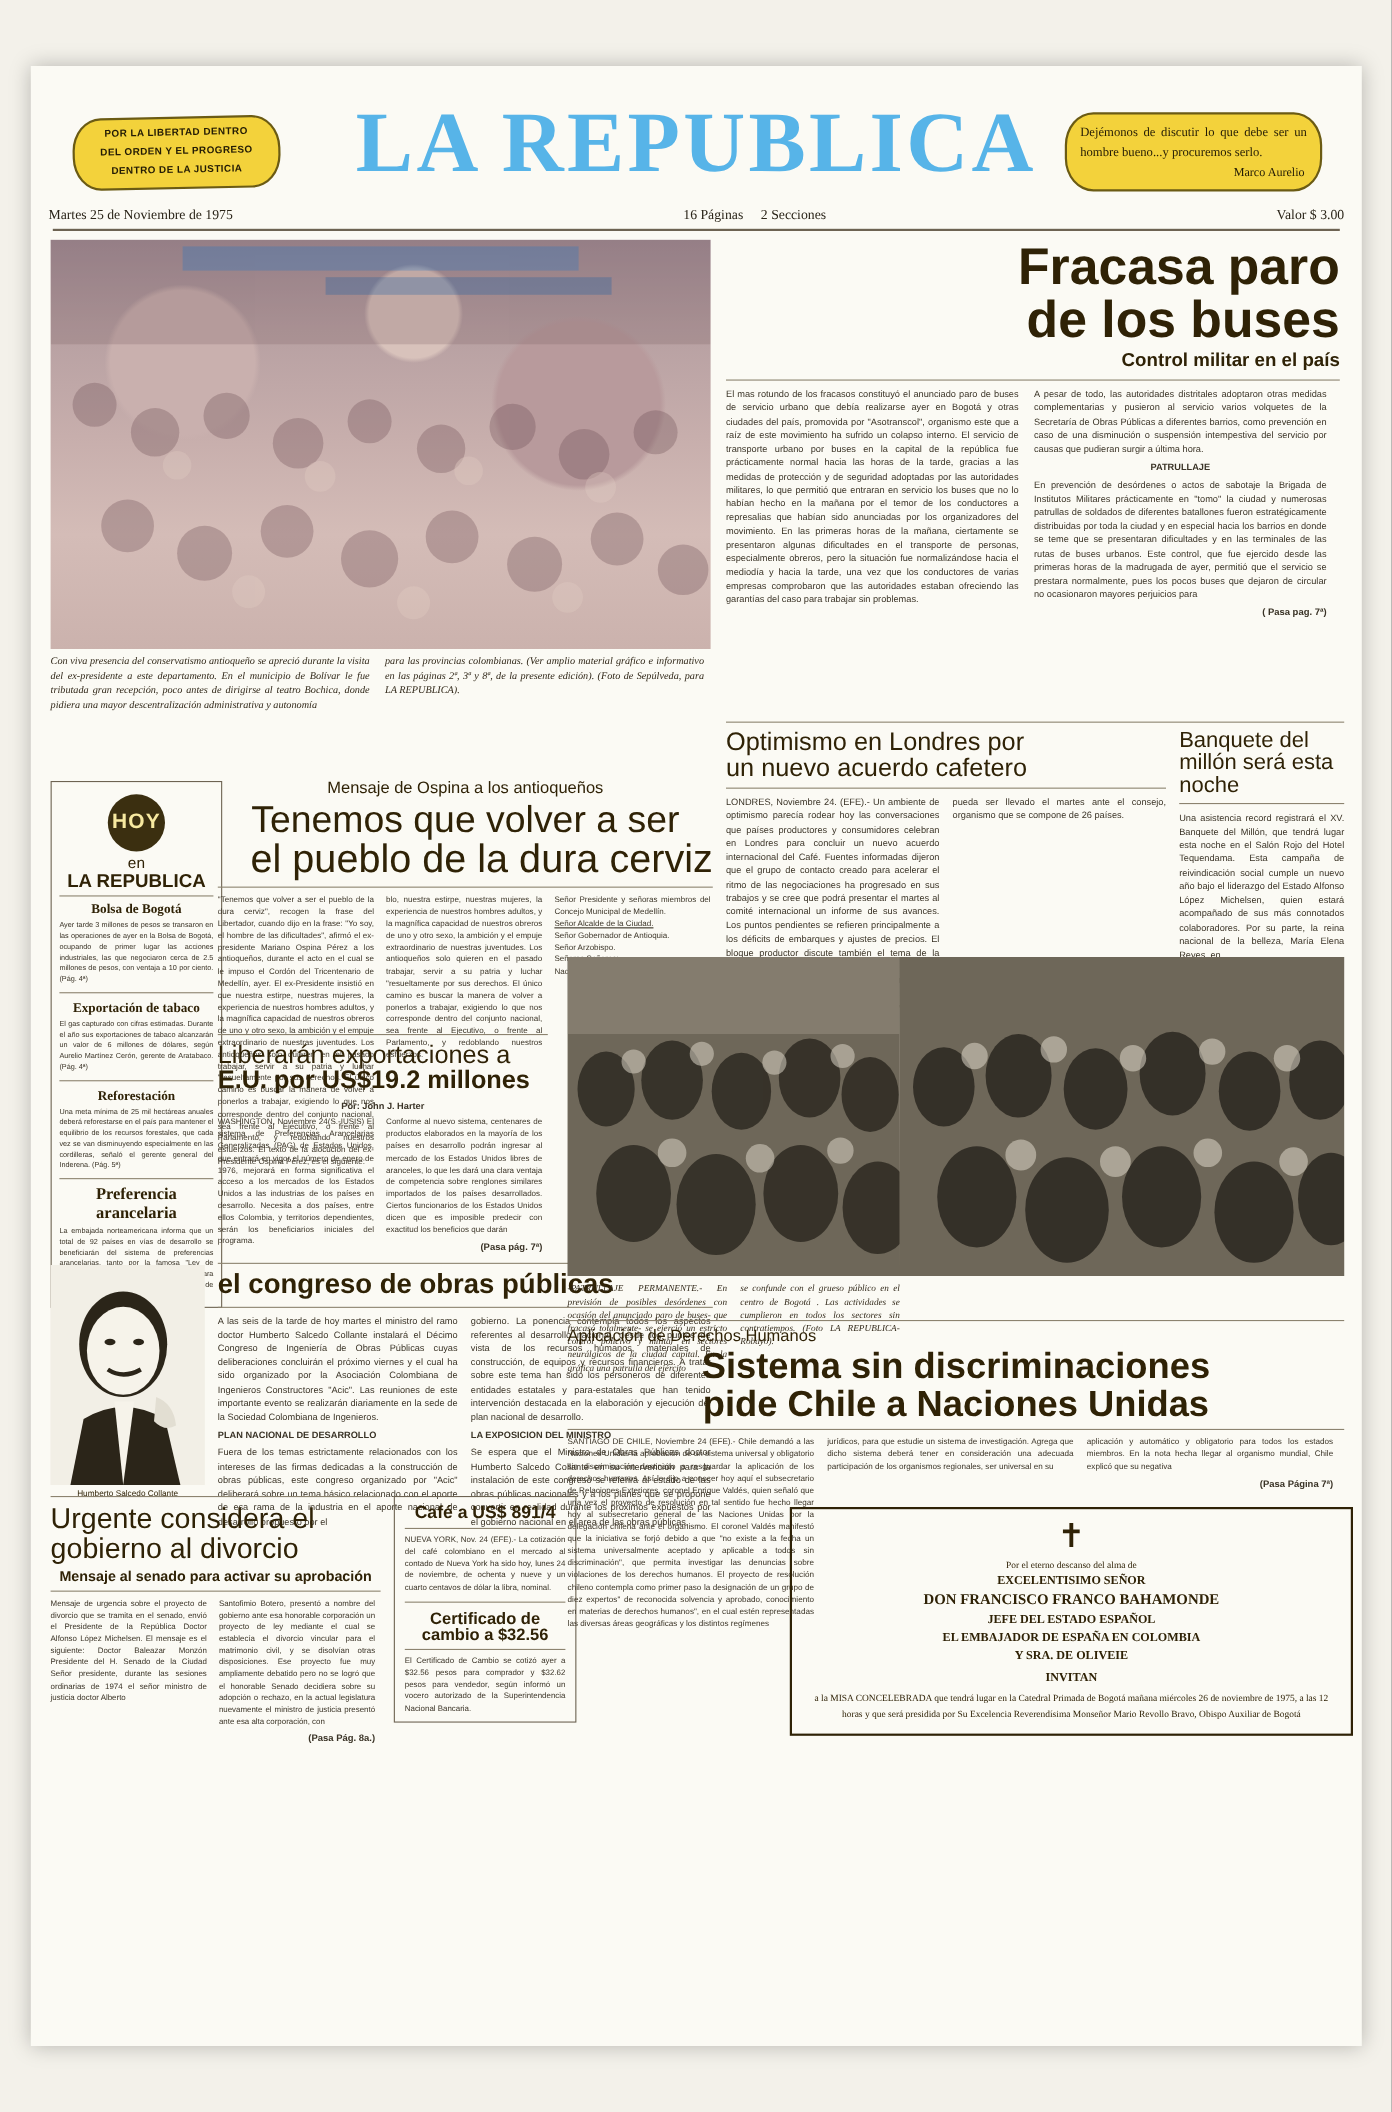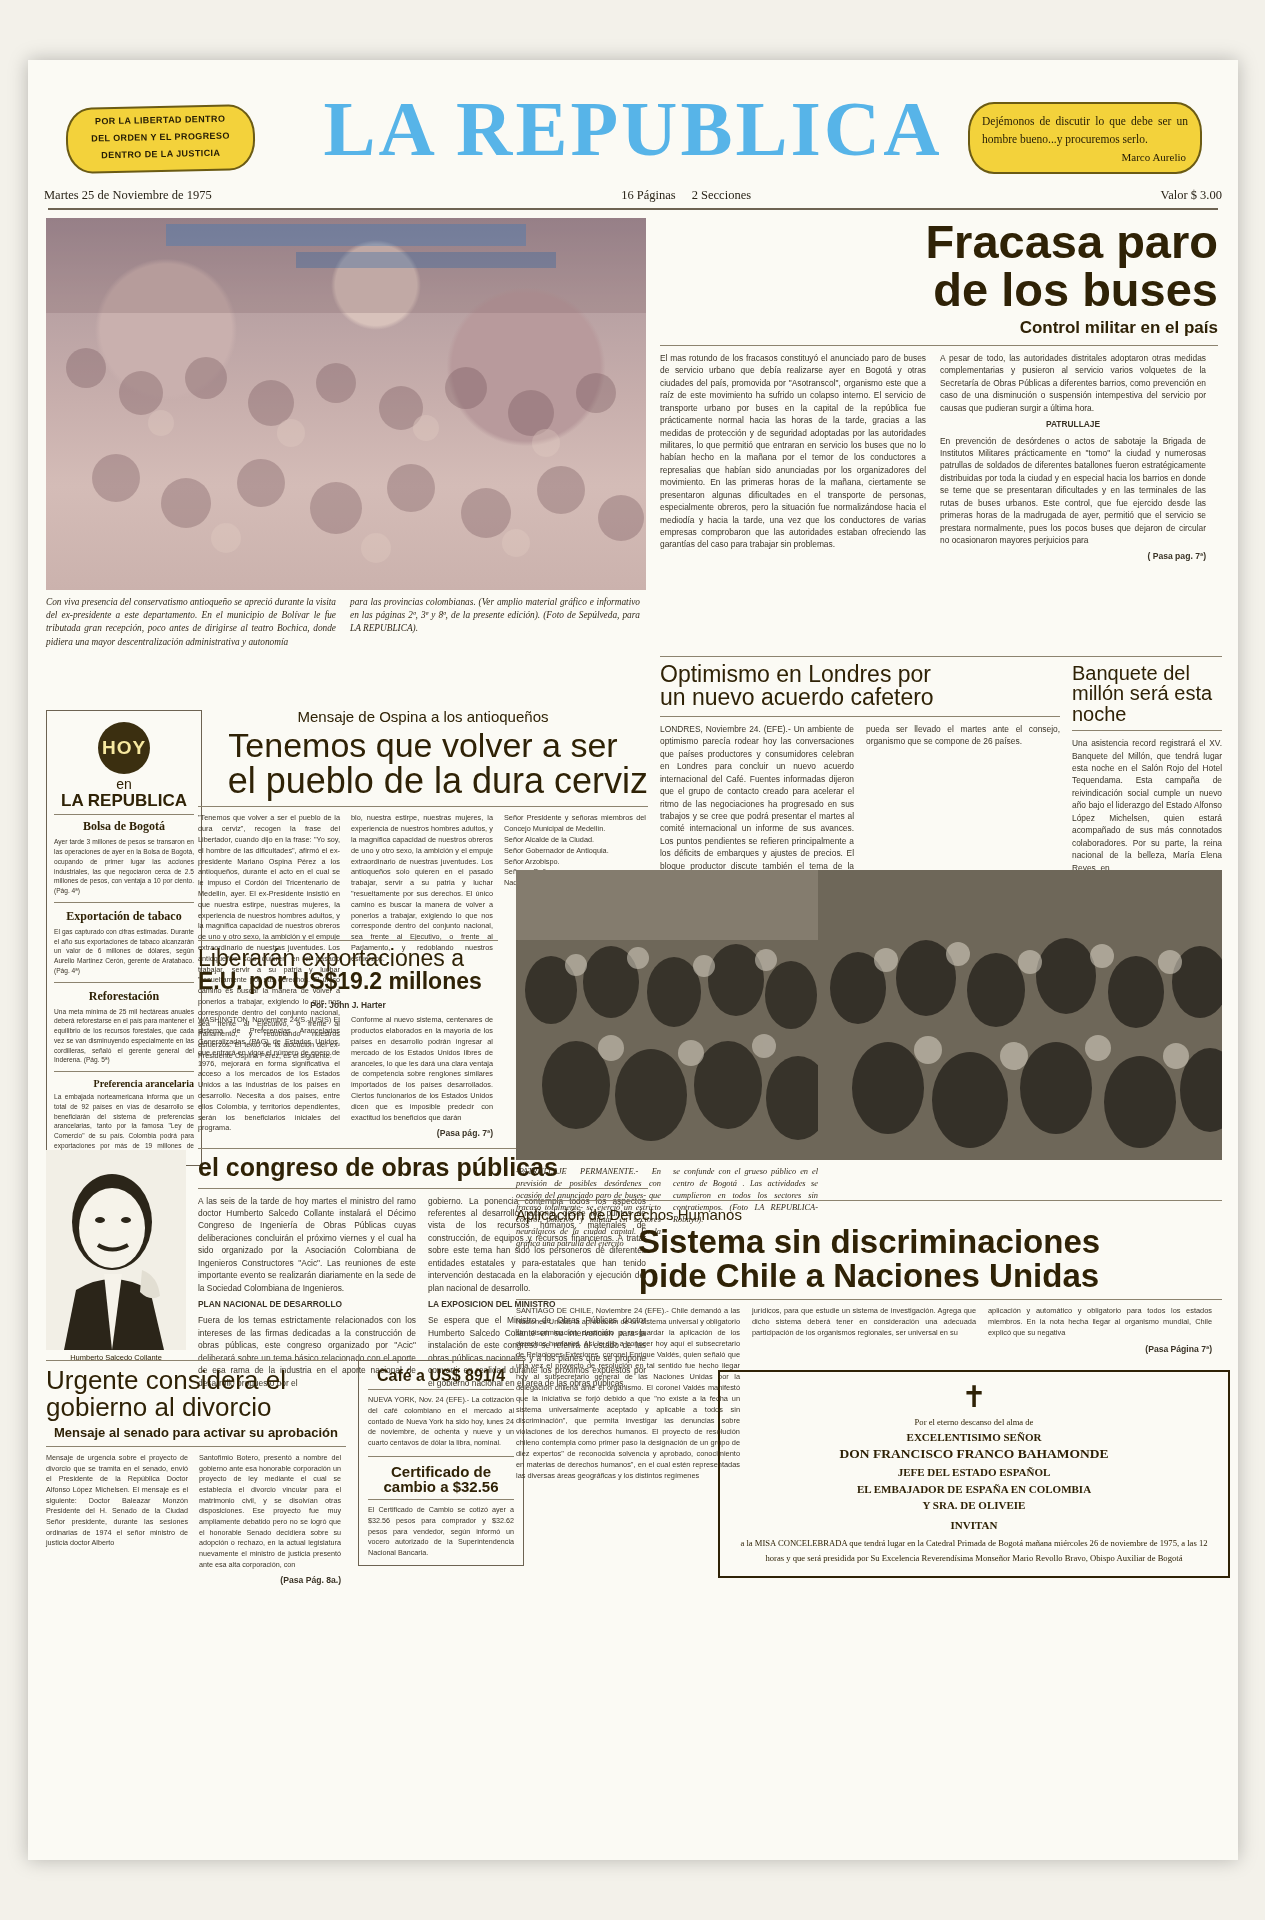--- a/index.html
+++ b/index.html
@@ -216,36 +216,36 @@
         <div style="font-family:'Liberation Serif',serif;font-weight:bold;font-size:12px;color:#2f2206;text-align:center;">Exportación de tabaco</div>
         <div class="body" style="font-size:6.6px;margin-top:3px;">El gas capturado con cifras estimadas. Durante el año sus exportaciones de tabaco alcanzarán un valor de 6 millones de dólares, según Aurelio Martínez Cerón, gerente de Aratabaco. (Pág. 4ª)</div>
       </div>
       <div class="hrthin" style="margin:6px 0;"></div>
       <div>
         <div style="font-family:'Liberation Serif',serif;font-weight:bold;font-size:12px;color:#2f2206;text-align:center;">Reforestación</div>
         <div class="body" style="font-size:6.6px;margin-top:3px;">Una meta mínima de 25 mil hectáreas anuales deberá reforestarse en el país para mantener el equilibrio de los recursos forestales, que cada vez se van disminuyendo especialmente en las cordilleras, señaló el gerente general del Inderena. (Pág. 5ª)</div>
       </div>
       <div class="hrthin" style="margin:6px 0;"></div>
       <div>
-        <div style="font-family:'Liberation Serif',serif;font-weight:bold;font-size:10px;color:#2f2206;text-align:right;">Preferencia arancelaria</div>
+        <div style="font-family:'Liberation Serif',serif;font-weight:bold;font-size:15px;color:#2f2206;text-align:center;">Preferencia arancelaria</div>
         <div class="body" style="font-size:6.6px;margin-top:3px;">La embajada norteamericana informa que un total de 92 países en vías de desarrollo se beneficiarán del sistema de preferencias arancelarias, tanto por la famosa "Ley de Comercio" de su país. Colombia podrá para exportaciones por más de 19 millones de dólares. (Pág. 7ª)</div>
       </div>
     </div>
 
     <div style="position:absolute;left:170px;top:648px;width:450px;">
       <div class="kicker" style="text-align:center;font-size:15px;">Mensaje de Ospina a los antioqueños</div>
       <div class="hl" style="font-size:34px;font-weight:normal;text-align:center;margin-top:3px;">Tenemos que volver a ser</div>
       <div class="hl" style="font-size:36px;font-weight:normal;text-align:right;">el pueblo de la dura cerviz</div>
       <div class="hrthin" style="margin:7px 0 6px 0;"></div>
       <div style="display:flex;gap:11px;">
         <div class="body" style="width:142px;font-size:7.3px;">"Tenemos que volver a ser el pueblo de la dura cerviz", recogen la frase del Libertador, cuando dijo en la frase: "Yo soy, el hombre de las dificultades", afirmó el ex-presidente Mariano Ospina Pérez a los antioqueños, durante el acto en el cual se le impuso el Cordón del Tricentenario de Medellín, ayer. El ex-Presidente insistió en que nuestra estirpe, nuestras mujeres, la experiencia de nuestros hombres adultos, y la magnífica capacidad de nuestros obreros de uno y otro sexo, la ambición y el empuje extraordinario de nuestras juventudes. Los antioqueños solo quieren en el pasado trabajar, servir a su patria y luchar "resueltamente por sus derechos. El único camino es buscar la manera de volver a ponerlos a trabajar, exigiendo lo que nos corresponde dentro del conjunto nacional, sea frente al Ejecutivo, o frente al Parlamento, y redoblando nuestros esfuerzos. El texto de la alocución del ex-Presidente Ospina Pérez, es el siguiente:</div>
         <div class="body" style="width:142px;font-size:7.3px;">blo, nuestra estirpe, nuestras mujeres, la experiencia de nuestros hombres adultos, y la magnífica capacidad de nuestros obreros de uno y otro sexo, la ambición y el empuje extraordinario de nuestras juventudes. Los antioqueños solo quieren en el pasado trabajar, servir a su patria y luchar "resueltamente por sus derechos. El único camino es buscar la manera de volver a ponerlos a trabajar, exigiendo lo que nos corresponde dentro del conjunto nacional, sea frente al Ejecutivo, o frente al Parlamento, y redoblando nuestros esfuerzos.</div>
         <div style="width:142px;">
           <div class="body" style="font-size:7.3px;">Señor Presidente y señoras miembros del Concejo Municipal de Medellín.</div>
-          <div class="body" style="font-size:7.3px;">Señor Alcalde de la Ciudad.</div>
+          <div class="body" style="font-size:7.3px;text-decoration:underline;">Señor Alcalde de la Ciudad.</div>
           <div class="body" style="font-size:7.3px;">Señor Gobernador de Antioquia.</div>
           <div class="body" style="font-size:7.3px;">Señor Arzobispo.</div>
           <div class="body" style="font-size:7.3px;">Señoras Señores:</div>
           <div class="body" style="font-size:7.3px;">Nada más grato para mí que este acto</div>
           <div class="jump">(Pasa Pág. 8a.)</div>
         </div>
       </div>
     </div>
 
     <div style="position:absolute;left:170px;top:880px;width:300px;">

